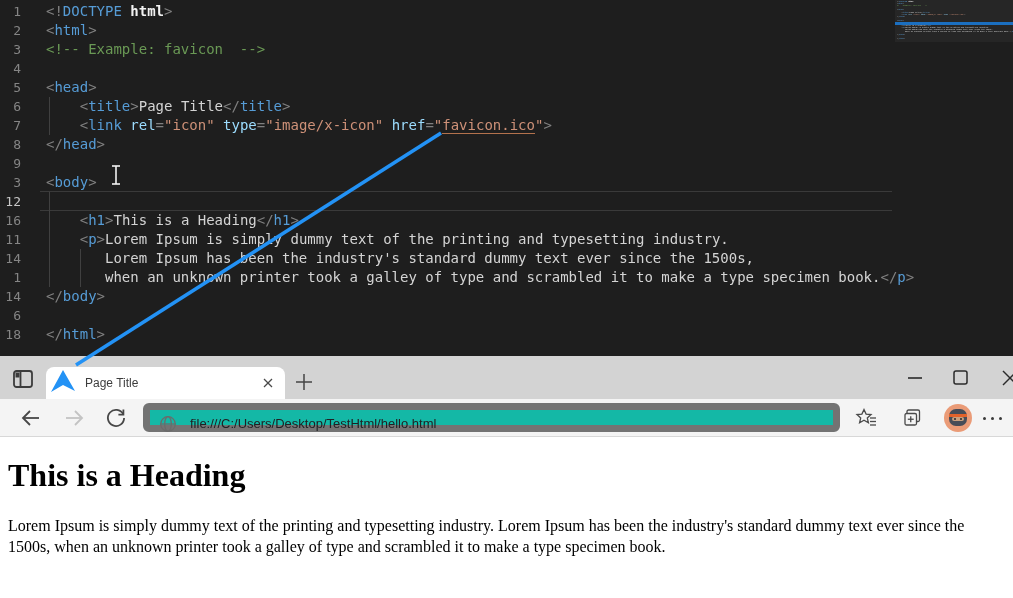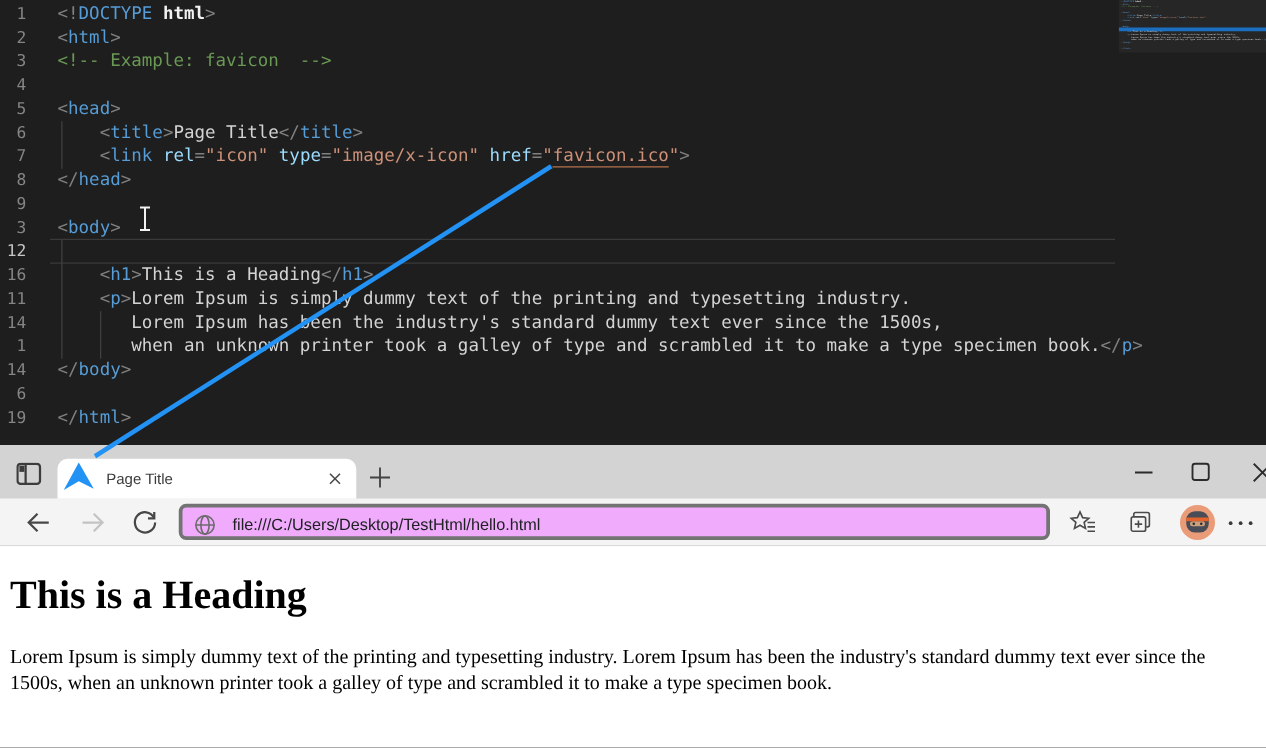--- a/index.html
+++ b/index.html
@@ -34,22 +34,22 @@
        border-radius:8px 8px 0 0;}
   .tab-title{position:absolute;left:39px;top:9px;font-size:12px;color:#3c3c3c;}
   .tab-close{position:absolute;right:10px;top:9px;width:14px;height:14px;cursor:default;}
   .newtab{position:absolute;left:294px;top:16px;width:20px;height:20px;}
   .wc{position:absolute;top:0;height:43px;width:45px;}
   .wc-min{left:893px;} .wc-max{left:938px;} .wc-close{left:989px;width:24px;overflow:hidden;}
 
   .navbar{position:absolute;left:0;top:399px;width:1013px;height:38px;background:#f4f4f4;
           border-bottom:1px solid #d8d8d8;box-sizing:border-box;}
   .navbtn{position:absolute;top:8px;width:22px;height:22px;}
-  .urlbar{position:absolute;left:143px;top:4px;width:697px;height:29px;background:#f0abfc;
-          border:3px solid #737373;border-radius:6px;box-sizing:border-box;text-decoration:underline;}
+  .urlbar{position:absolute;left:143px;top:4px;width:697px;height:29px;background:#14b8a6;
+          border:7px solid #737373;border-radius:6px;box-sizing:border-box;text-decoration:underline;}
   .urlbar .globe{position:absolute;left:9px;top:5px;}
   .urltext{position:absolute;left:40px;top:6px;font-size:13px;color:#202124;white-space:nowrap;}
   .avatar{position:absolute;left:944px;top:5px;width:28px;height:28px;border-radius:50%;
           background:#ea9b77;overflow:hidden;}
   .ninja-head{position:absolute;left:5px;top:5px;width:18px;height:17px;border-radius:7px;background:#474c57;}
   .ninja-band{position:absolute;left:5px;top:10px;width:18px;height:3px;background:#e2622b;}
   .ninja-face{position:absolute;left:8px;top:13px;width:12px;height:4px;border-radius:2px;background:#c9a07e;}
   .ninja-eye{position:absolute;top:14px;width:2px;height:2px;border-radius:50%;background:#26262b;}
   .dots{position:absolute;left:982px;top:16px;width:26px;height:6px;}
   .dots i{position:absolute;top:2px;width:3px;height:3px;border-radius:50%;background:#3a3a3a;}
@@ -84,21 +84,21 @@
       <div class="ln">8</div>
       <div class="ln">9</div>
       <div class="ln">3</div>
       <div class="ln active">12</div>
       <div class="ln">16</div>
       <div class="ln">11</div>
       <div class="ln">14</div>
       <div class="ln">1</div>
       <div class="ln">14</div>
       <div class="ln">6</div>
-      <div class="ln">19</div>
+      <div class="ln">18</div>
     </div>
   <div class="codearea"><div class="cl"><span class="tk-p">&lt;!</span><span class="tk-t">DOCTYPE</span><span class="tk-x"> </span><span class="tk-k">html</span><span class="tk-p">&gt;</span></div><div class="cl"><span class="tk-p">&lt;</span><span class="tk-t">html</span><span class="tk-p">&gt;</span></div><div class="cl"><span class="tk-c">&lt;!-- Example: favicon  --&gt;</span></div><div class="cl"></div><div class="cl"><span class="tk-p">&lt;</span><span class="tk-t">head</span><span class="tk-p">&gt;</span></div><div class="cl"><span class="tk-x">    </span><span class="tk-p">&lt;</span><span class="tk-t">title</span><span class="tk-p">&gt;</span><span class="tk-x">Page Title</span><span class="tk-p">&lt;/</span><span class="tk-t">title</span><span class="tk-p">&gt;</span></div><div class="cl"><span class="tk-x">    </span><span class="tk-p">&lt;</span><span class="tk-t">link</span><span class="tk-x"> </span><span class="tk-a">rel</span><span class="tk-p">=</span><span class="tk-s">"icon"</span><span class="tk-x"> </span><span class="tk-a">type</span><span class="tk-p">=</span><span class="tk-s">"image/x-icon"</span><span class="tk-x"> </span><span class="tk-a">href</span><span class="tk-p">=</span><span class="tk-s">"</span><span class="tk-u">favicon.ico</span><span class="tk-s">"</span><span class="tk-p">&gt;</span></div><div class="cl"><span class="tk-p">&lt;/</span><span class="tk-t">head</span><span class="tk-p">&gt;</span></div><div class="cl"></div><div class="cl"><span class="tk-p">&lt;</span><span class="tk-t">body</span><span class="tk-p">&gt;</span></div><div class="cl"></div><div class="cl"><span class="tk-x">    </span><span class="tk-p">&lt;</span><span class="tk-t">h1</span><span class="tk-p">&gt;</span><span class="tk-x">This is a Heading</span><span class="tk-p">&lt;/</span><span class="tk-t">h1</span><span class="tk-p">&gt;</span></div><div class="cl"><span class="tk-x">    </span><span class="tk-p">&lt;</span><span class="tk-t">p</span><span class="tk-p">&gt;</span><span class="tk-x">Lorem Ipsum is simply dummy text of the printing and typesetting industry.</span></div><div class="cl"><span class="tk-x">       Lorem Ipsum has been the industry's standard dummy text ever since the 1500s,</span></div><div class="cl"><span class="tk-x">       when an unknown printer took a galley of type and scrambled it to make a type specimen book.</span><span class="tk-p">&lt;/</span><span class="tk-t">p</span><span class="tk-p">&gt;</span></div><div class="cl"><span class="tk-p">&lt;/</span><span class="tk-t">body</span><span class="tk-p">&gt;</span></div><div class="cl"></div><div class="cl"><span class="tk-p">&lt;/</span><span class="tk-t">html</span><span class="tk-p">&gt;</span></div></div>
   <div class="minimap">
     <div class="minimap-bar"></div>
     <div class="minimap-inner"><div class="cl"><span class="tk-p">&lt;!</span><span class="tk-t">DOCTYPE</span><span class="tk-x"> </span><span class="tk-k">html</span><span class="tk-p">&gt;</span></div><div class="cl"><span class="tk-p">&lt;</span><span class="tk-t">html</span><span class="tk-p">&gt;</span></div><div class="cl"><span class="tk-c">&lt;!-- Example: favicon  --&gt;</span></div><div class="cl"></div><div class="cl"><span class="tk-p">&lt;</span><span class="tk-t">head</span><span class="tk-p">&gt;</span></div><div class="cl"><span class="tk-x">    </span><span class="tk-p">&lt;</span><span class="tk-t">title</span><span class="tk-p">&gt;</span><span class="tk-x">Page Title</span><span class="tk-p">&lt;/</span><span class="tk-t">title</span><span class="tk-p">&gt;</span></div><div class="cl"><span class="tk-x">    </span><span class="tk-p">&lt;</span><span class="tk-t">link</span><span class="tk-x"> </span><span class="tk-a">rel</span><span class="tk-p">=</span><span class="tk-s">"icon"</span><span class="tk-x"> </span><span class="tk-a">type</span><span class="tk-p">=</span><span class="tk-s">"image/x-icon"</span><span class="tk-x"> </span><span class="tk-a">href</span><span class="tk-p">=</span><span class="tk-s">"</span><span class="tk-s">favicon.ico</span><span class="tk-s">"</span><span class="tk-p">&gt;</span></div><div class="cl"><span class="tk-p">&lt;/</span><span class="tk-t">head</span><span class="tk-p">&gt;</span></div><div class="cl"></div><div class="cl"><span class="tk-p">&lt;</span><span class="tk-t">body</span><span class="tk-p">&gt;</span></div><div class="cl"></div><div class="cl"><span class="tk-x">    </span><span class="tk-p">&lt;</span><span class="tk-t">h1</span><span class="tk-p">&gt;</span><span class="tk-x">This is a Heading</span><span class="tk-p">&lt;/</span><span class="tk-t">h1</span><span class="tk-p">&gt;</span></div><div class="cl"><span class="tk-x">    </span><span class="tk-p">&lt;</span><span class="tk-t">p</span><span class="tk-p">&gt;</span><span class="tk-x">Lorem Ipsum is simply dummy text of the printing and typesetting industry.</span></div><div class="cl"><span class="tk-x">       Lorem Ipsum has been the industry's standard dummy text ever since the 1500s,</span></div><div class="cl"><span class="tk-x">       when an unknown printer took a galley of type and scrambled it to make a type specimen book.</span><span class="tk-p">&lt;/</span><span class="tk-t">p</span></div><div class="cl"><span class="tk-p">&lt;/</span><span class="tk-t">body</span><span class="tk-p">&gt;</span></div><div class="cl"></div><div class="cl"><span class="tk-p">&lt;/</span><span class="tk-t">html</span><span class="tk-p">&gt;</span></div></div>
   </div>
 </div>
 
 <div class="tabbar">
   <div class="tab-actions">

